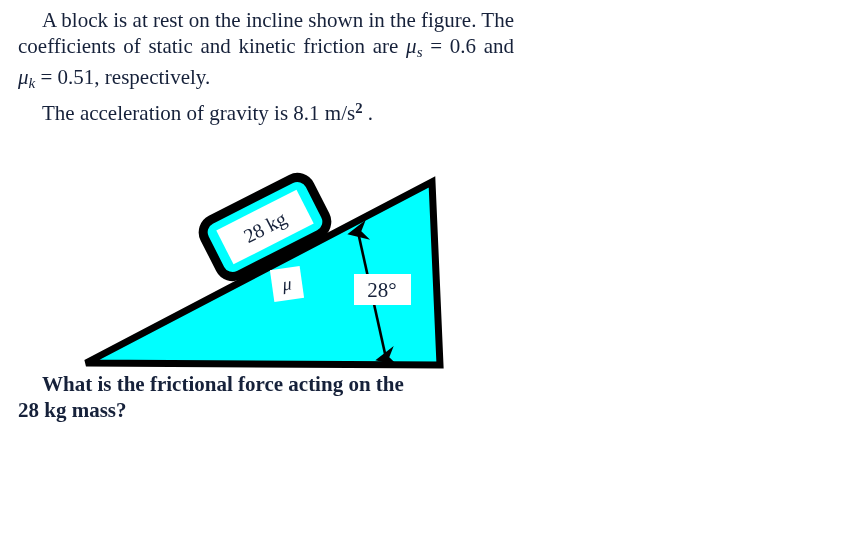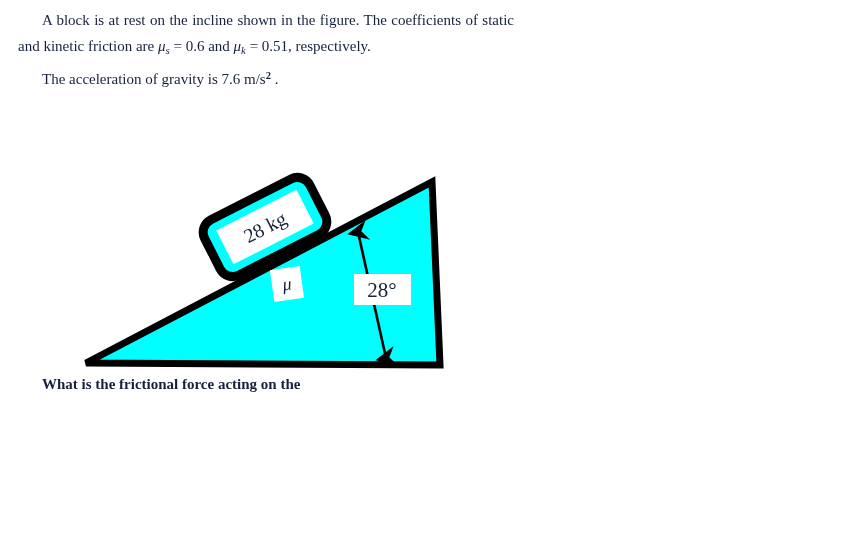--- a/index.html
+++ b/index.html
@@ -22,21 +22,21 @@
     width: 866px;
     height: 556px;
     background: #ffffff;
   }
 
   
   .prose {
     position: absolute;
     left: 18px;
     width: 496px;
-    font-size: 15px;
+    font-size: 21px;
     line-height: 25.5px;
     text-align: justify;
     text-justify: inter-word;
     color: #16213a;
   }
   .prose p {
     margin: 0;
   }
   .prose p.indent {
     text-indent: 24px;
@@ -93,21 +93,21 @@
     fill: #16213a;
   }
 </style>
 </head>
 <body>
 
 <div id="page">
 
   <div class="prose" id="intro-text">
     <p class="indent"><span>A block is at rest on the incline shown in the figure. The coefficients of static and kinetic friction are </span><span class="nowrap"><span class="mathvar">μ</span><span class="sub">s</span><span> = </span><span>0.6</span></span><span> and </span><span class="nowrap"><span class="mathvar">μ</span><span class="sub">k</span><span> = </span><span>0.51,</span></span><span> respectively.</span></p>
-    <p class="indent last-line"><span>The acceleration of gravity is 7.6 m/s</span><span class="sup">2</span><span> .</span></p>
+    <p class="indent last-line"><span>The acceleration of gravity is 8.1 m/s</span><span class="sup">2</span><span> .</span></p>
   </div>
 
   <div id="figure">
     <svg width="560" height="225" viewBox="0 0 560 225" xmlns="http://www.w3.org/2000/svg">
 
       <polygon id="ramp-shape" points="86,203 440,205 432,22" fill="#00ffff" stroke="#000000" stroke-width="7" stroke-linejoin="miter"></polygon>
 
       <g>
         <defs>
           <marker id="arrowUp" markerWidth="9" markerHeight="9" refX="4.5" refY="4.5" orient="auto-start-reverse" markerUnits="strokeWidth">
@@ -134,15 +134,16 @@
       <g>
         <rect x="354" y="114" width="57" height="31" fill="#ffffff"></rect>
         <text class="angle-label-text" x="382" y="137" text-anchor="middle">28°</text>
       </g>
 
     </svg>
   </div>
 
   <div class="prose" id="question-text">
     <p class="indent">What is the frictional force acting on the</p>
+    <p class="last-line">28 kg mass?</p>
   </div>
 
 </div>
 
 </body></html>

